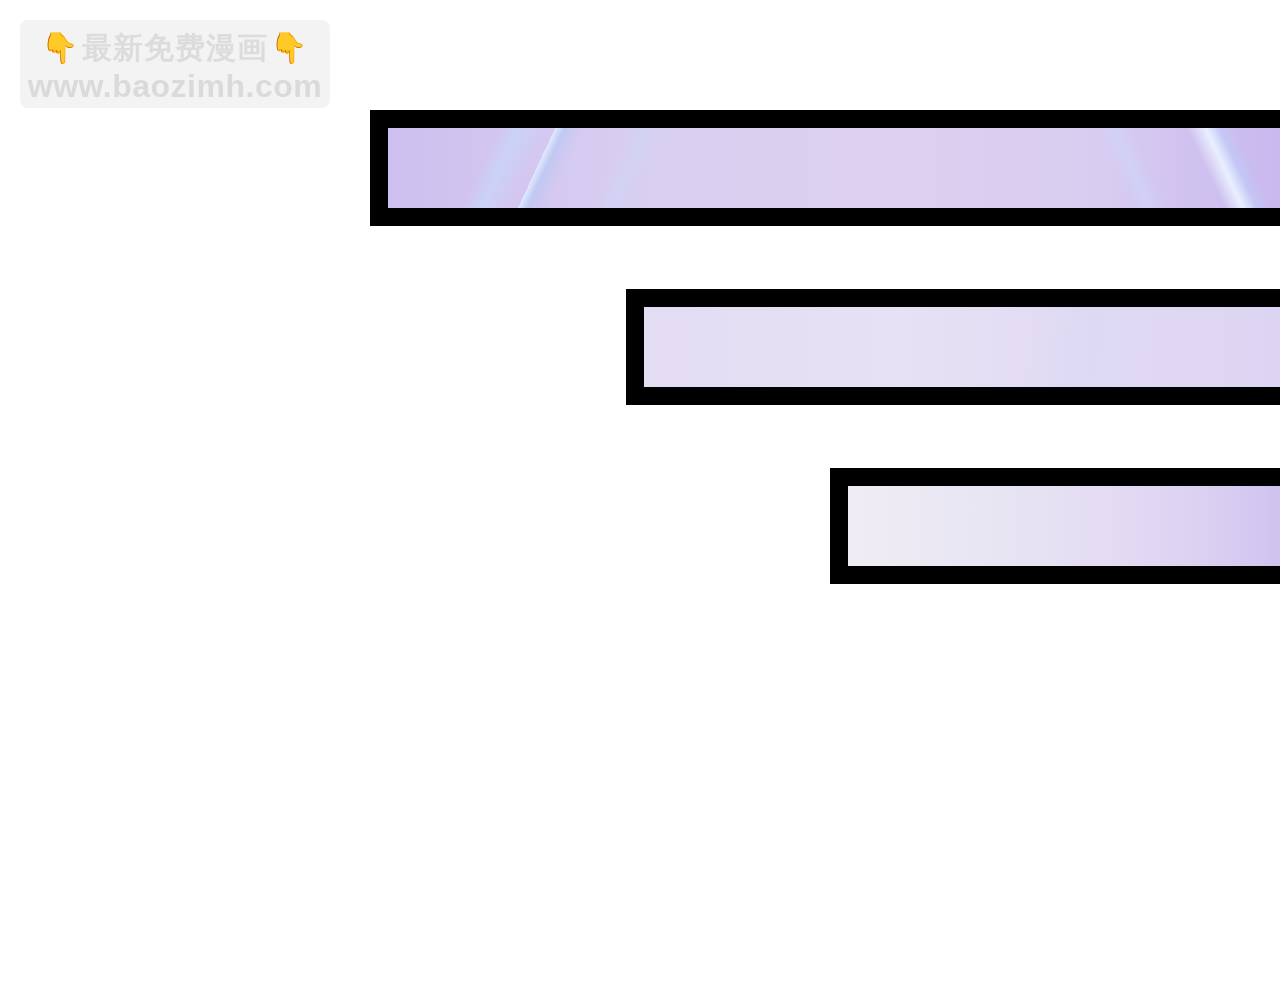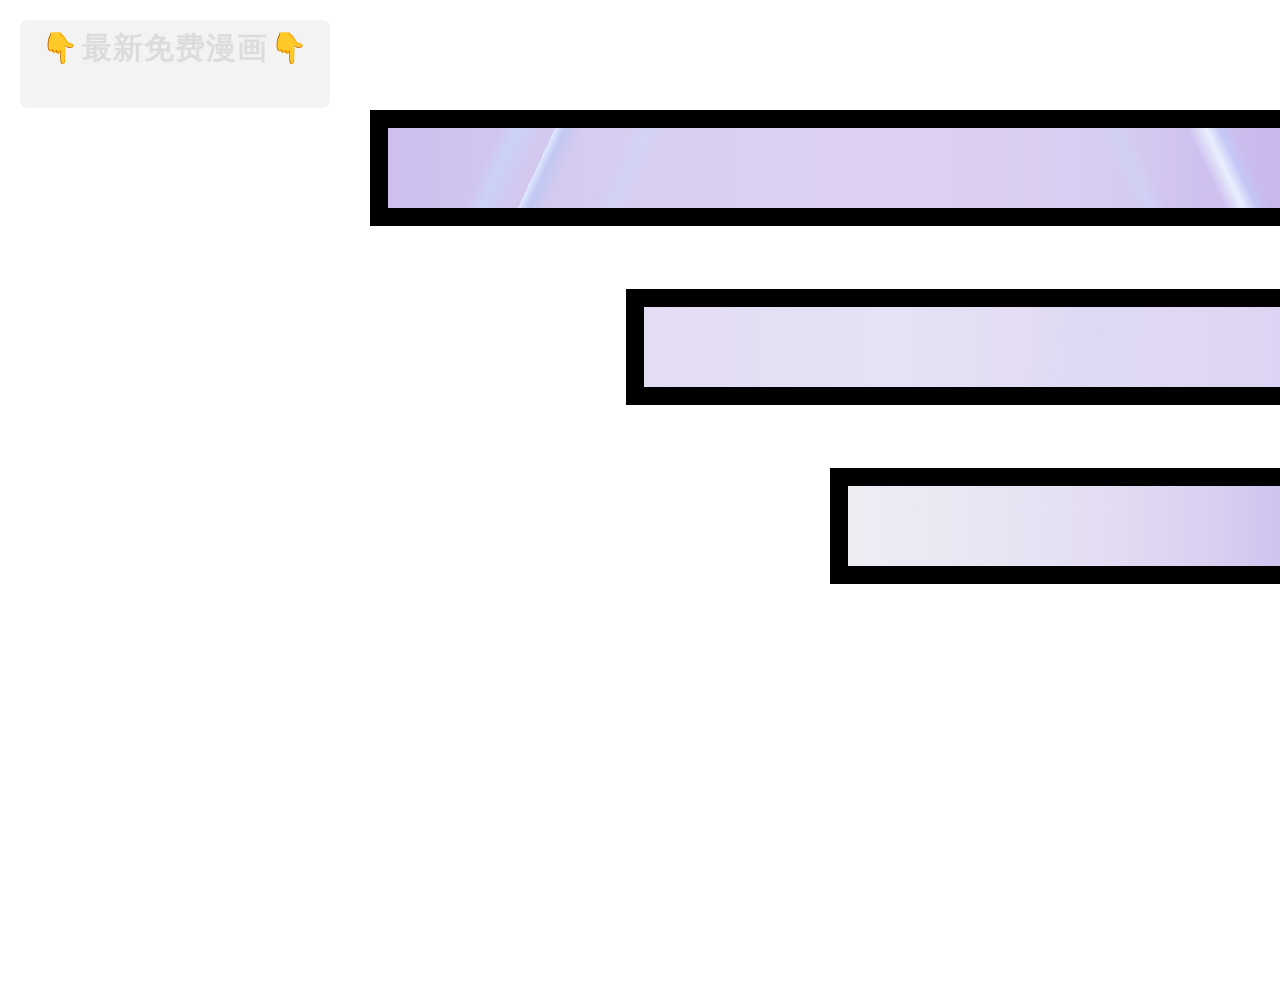--- a/index.html
+++ b/index.html
@@ -95,17 +95,18 @@
 </style>
 </head>
 <body>
 
 <div class="watermark">
   <div class="wm-line1">
     <span class="emoji">👇</span>
     <span>最新免费漫画</span>
     <span class="emoji">👇</span>
   </div>
+  <div class="wm-line2">www.baozimh.com</div>
 </div>
 
 <div class="panel panel-1"></div>
 <div class="panel panel-2"></div>
 <div class="panel panel-3"></div>
 
 </body></html>

